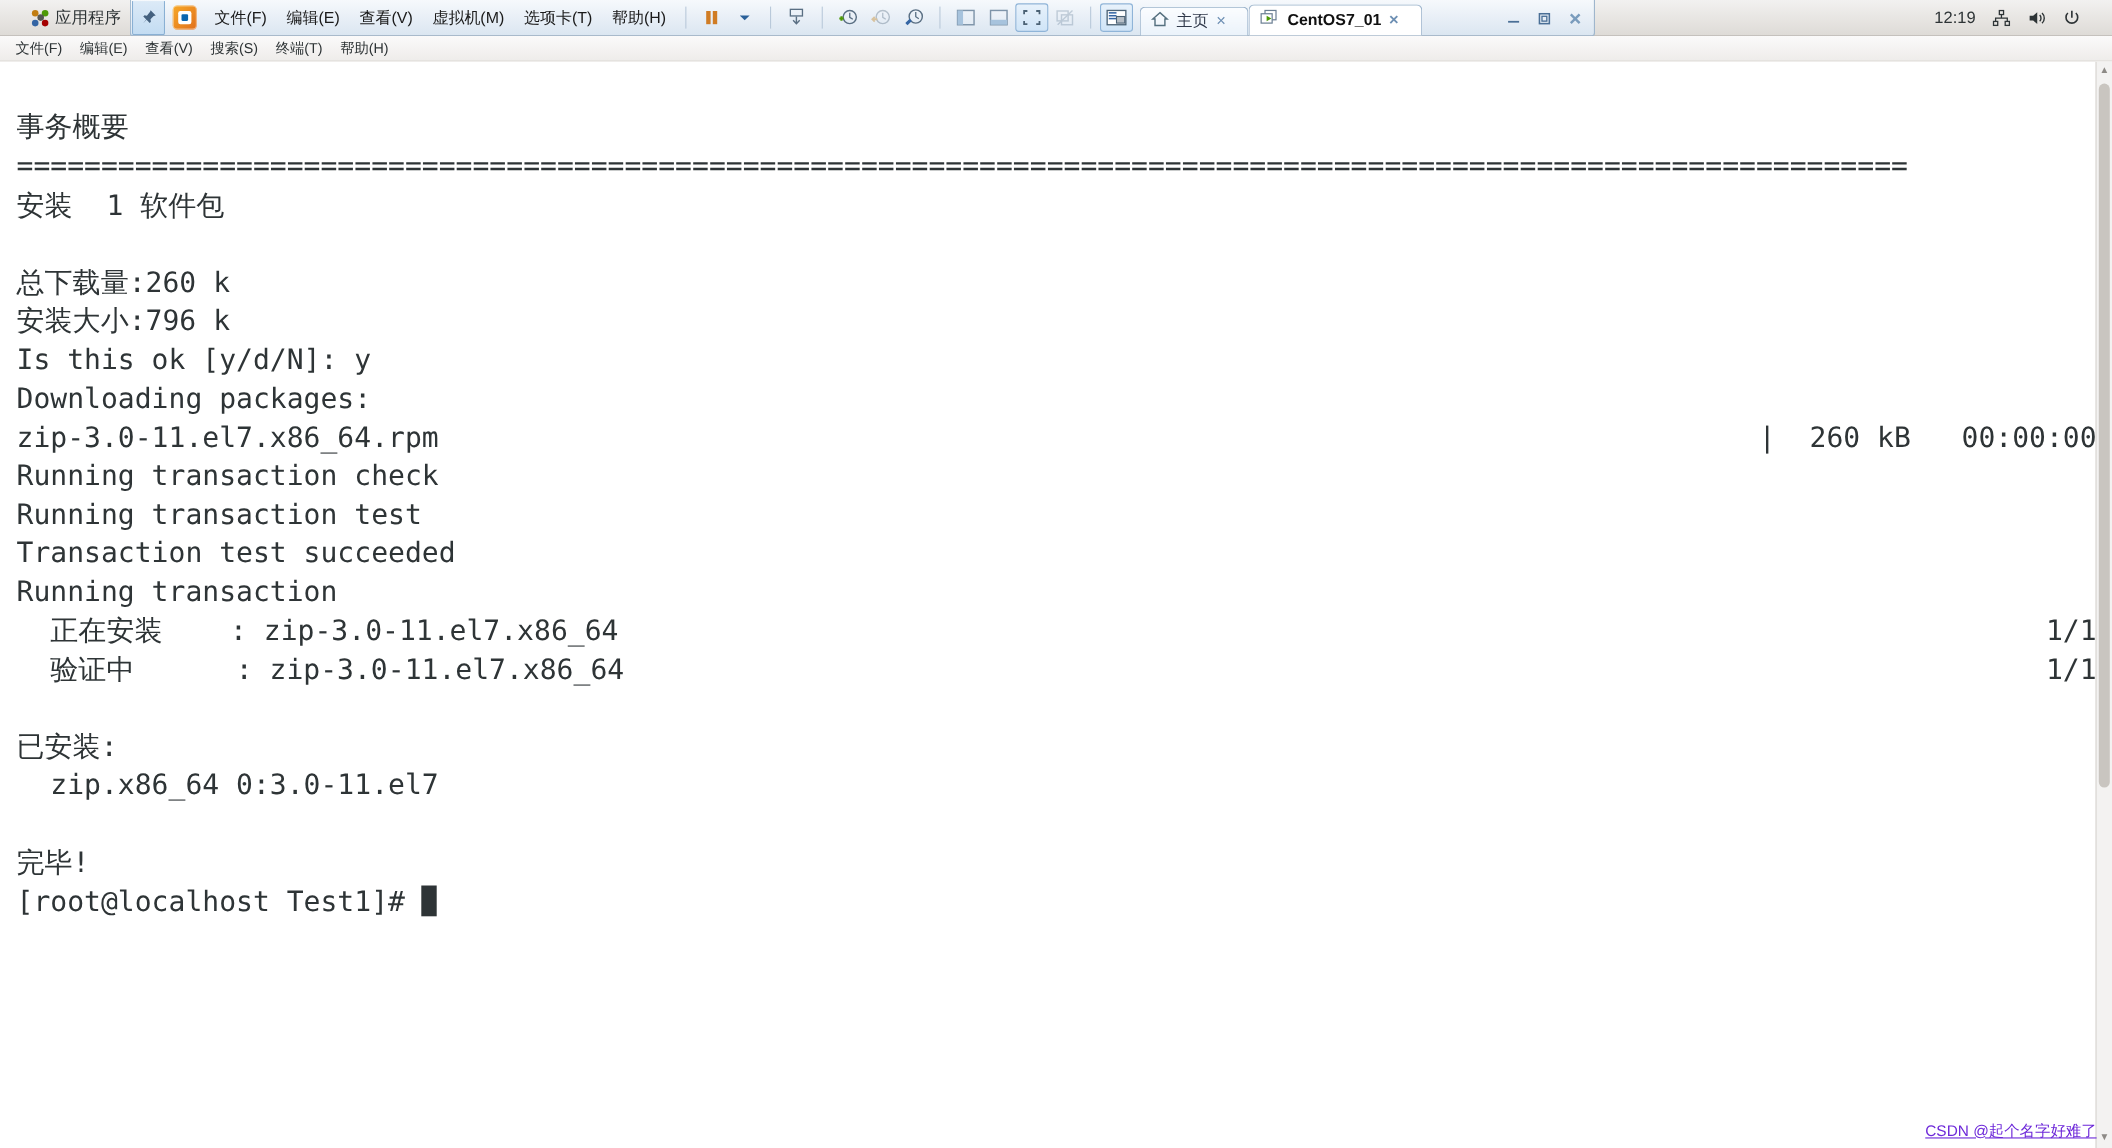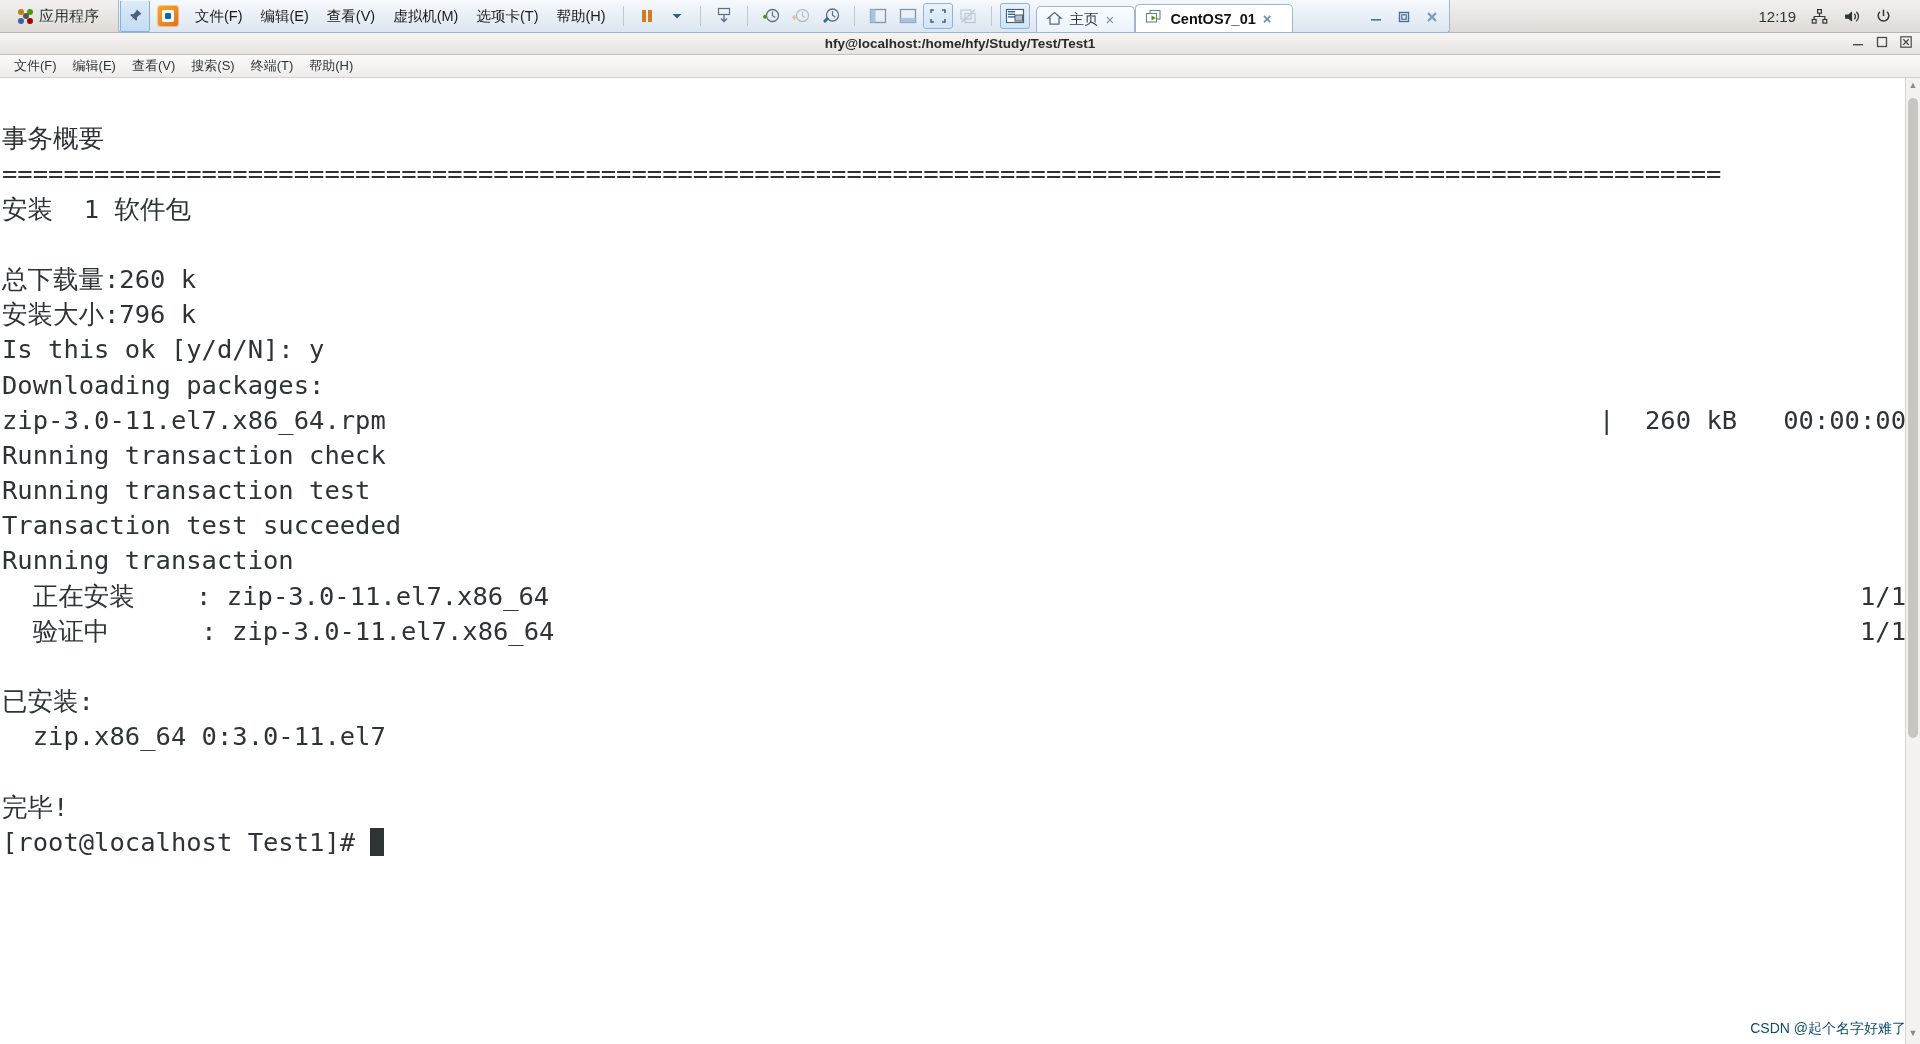--- a/index.html
+++ b/index.html
@@ -15,21 +15,21 @@
   
   .gnome-panel {
     position: absolute; top: 0; left: 0;
     width: 1920px; height: 33px;
     background: linear-gradient(to bottom, #f2f1f0 0%, #e8e6e3 50%, #dedbd7 100%);
     border-bottom: 1px solid #b8b4ae;
     display: flex; align-items: center;
     box-sizing: border-box;
     font-size: 15px; color: #2e3436;
   }
-  .gnome-left { display: flex; align-items: center; gap: 4px; padding-left: 10px; }
+  .gnome-left { display: flex; align-items: center; gap: 4px; padding-left: 21px; }
   .gnome-item { display: flex; align-items: center; gap: 6px; padding: 3px 8px; border-radius: 3px; }
   .gnome-logo {
     width: 15px; height: 15px; position: relative;
   }
   .gnome-logo i {
     position: absolute; width: 6px; height: 6px; border-radius: 50%;
   }
   .gnome-logo i:nth-child(1){ background:#c17d11; left:0; top:0;}
   .gnome-logo i:nth-child(2){ background:#4e9a06; right:0; top:0;}
   .gnome-logo i:nth-child(3){ background:#3465a4; left:0; bottom:0;}
@@ -135,21 +135,21 @@
     background: #ffffff; overflow: hidden;
   }
   .term-screen {
     position: absolute; left: 0; top: 8px; right: 14px; bottom: 0;
     font-family: "DejaVu Sans Mono", "Liberation Mono", monospace;
     font-size: 25.5px;
     line-height: 35.2px;
     color: #2e3436;
     white-space: pre;
     letter-spacing: 0px;
-    padding-left: 2px;
+    padding-left: 15px;
   }
   .term-line { position: relative; height: 35.2px; }
   .term-right {
     position: absolute; right: 0; top: 0; margin-left: 48px;
   }
   .cursor-block {
     display: inline-block; width: 14px; height: 28px;
     background: #2e3436; vertical-align: -5px;
   }
 
@@ -160,22 +160,23 @@
   }
   .term-thumb {
     position: absolute; left: 2px; right: 2px; top: 20px; height: 640px;
     background: #c9c5c0; border-radius: 5px;
   }
   .sb-arrow { position:absolute; left:0; width:14px; height:14px; color:#8d8a86; font-size:9px; text-align:center; }
 
   
   .watermark {
     position: absolute; right: 14px; bottom: 6px;
-    font-size: 14px; color: #0c4a6e;
+    font-size: 14px; color: #6d28d9;
     font-family: "Liberation Sans", sans-serif;
+    text-decoration: underline;
   }
 </style>
 </head>
 <body>
 
 <div id="app">
 
   <div class="gnome-panel">
     <div class="gnome-left">
       <div class="gnome-item">
@@ -357,41 +358,20 @@
       </div>
       <div class="vm-winbtn">
         <svg width="14" height="14" viewBox="0 0 14 14">
             <path d="M3 3l8 8M11 3l-8 8" stroke="#7a9cbd" stroke-width="2.2"></path>
           </svg>
       </div>
     </div>
   </div>
 
   <div class="term-window">
-    <div class="term-titlebar">
-      <span>hfy@localhost:/home/hfy/Study/Test/Test1</span>
-      <div class="term-winctl">
-        <span>
-          <svg width="12" height="12" viewBox="0 0 12 12">
-              <rect x="1" y="8" width="10" height="1.4" fill="#4a4a4a"></rect>
-            </svg>
-        </span>
-        <span>
-          <svg width="12" height="12" viewBox="0 0 12 12">
-              <rect x="1.5" y="1.5" width="9" height="9" fill="none" stroke="#4a4a4a" stroke-width="1.3"></rect>
-            </svg>
-        </span>
-        <span>
-          <svg width="12" height="12" viewBox="0 0 12 12">
-              <rect x="0.8" y="0.8" width="10.4" height="10.4" fill="none" stroke="#4a4a4a" stroke-width="1.2"></rect>
-              <path d="M3.3 3.3l5.4 5.4M8.7 3.3l-5.4 5.4" stroke="#4a4a4a" stroke-width="1.3"></path>
-            </svg>
-        </span>
-      </div>
-    </div>
 
     <div class="term-menubar">
       <div class="term-menu-item">文件(F)</div>
       <div class="term-menu-item">编辑(E)</div>
       <div class="term-menu-item">查看(V)</div>
       <div class="term-menu-item">搜索(S)</div>
       <div class="term-menu-item">终端(T)</div>
       <div class="term-menu-item">帮助(H)</div>
     </div>
 

